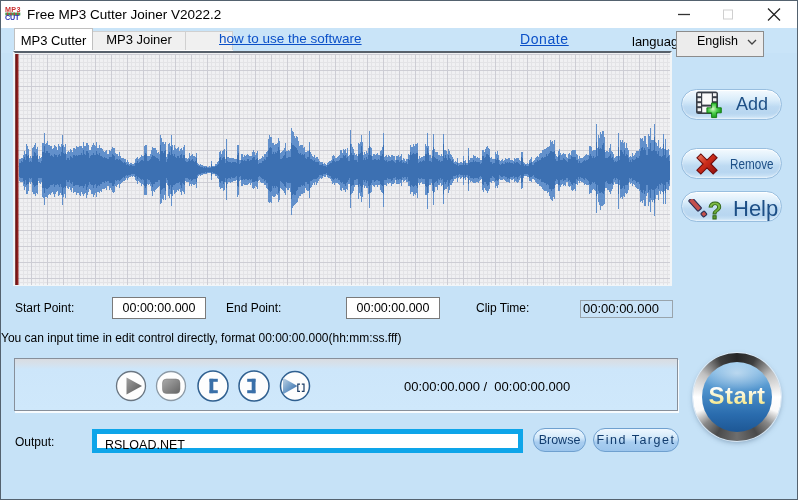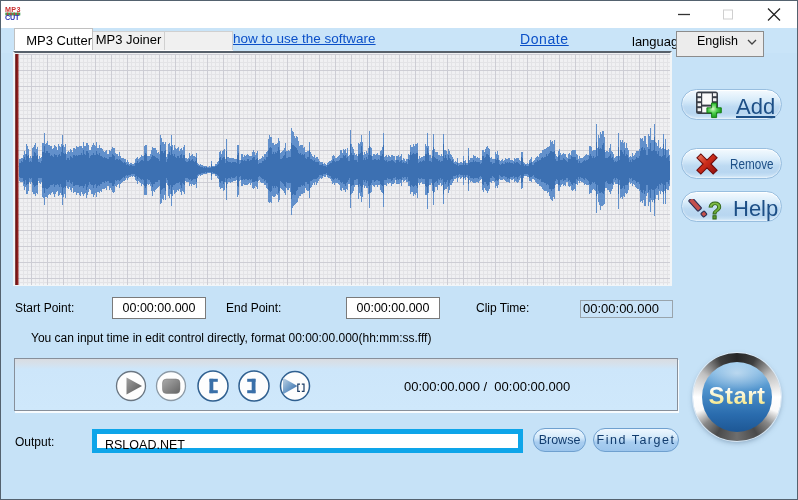--- a/index.html
+++ b/index.html
@@ -6,22 +6,22 @@
 body{width:798px;height:500px;overflow:hidden;font-family:"Liberation Sans",sans-serif;}
 #win{position:relative;width:798px;height:500px;background:#c6e2f7;border:1px solid #54626f;}
 .abs{position:absolute;}
 .lbl{font-size:12px;color:#000;}
 
 #titlebar{left:0;top:0;width:796px;height:27px;background:#fff;}
 #title{left:26px;top:5.5px;font-size:13.5px;color:#000;}
 
 #row2{left:0;top:27px;width:796px;height:25px;background:#c9e4f8;}
 .tabstrip{left:14px;top:30px;width:218px;height:19px;background:#f0f0f0;border:1px solid #d0d0d0;border-bottom:none;}
-.tabactive{left:13px;top:27px;width:79px;height:25px;background:#fff;border:1px solid #c0c0c0;border-bottom:none;font-size:13px;text-align:right;line-height:24px;}
-.tabjoiner{left:92px;top:30px;width:72px;height:19px;font-size:13px;text-align:center;line-height:18px;border-right:1px solid #d0d0d0;}
+.tabactive{left:13px;top:27px;width:79px;height:25px;background:#fff;border:1px solid #c0c0c0;border-bottom:none;font-size:13px;text-align:center;line-height:24px;}
+.tabjoiner{left:92px;top:30px;width:93px;height:19px;font-size:13px;text-align:center;line-height:18px;border-right:1px solid #d0d0d0;}
 .whitestrip{left:13px;top:49px;width:219px;height:3px;background:#fdfdfd;}
 a.lnk{color:#0b50c8;font-size:13.5px;text-decoration:underline;}
 #combo{left:675px;top:30px;width:88px;height:26px;background:#ececec;border:1px solid #8c8c8c;font-size:12.5px;line-height:19px;padding-left:20px;color:#000;}
 
 #wavepanel{left:12px;top:50px;width:659px;height:235px;border-top:2px solid #57606a;border-left:2px solid #eef2f5;border-right:2px solid #f2f5f7;border-bottom:2px solid #f2f5f7;background:#f0f0f2;}
 
 .sbtn{width:101px;height:31px;border-radius:16px;border:1px solid #98bedf;background:linear-gradient(180deg,#f4fafe 0%,#d9ecfa 35%,#bddaf2 58%,#b8d6f0 80%,#cfe6f8 100%);box-shadow:inset 0 1px 1px #ffffff, inset 0 -1px 2px rgba(255,255,255,.6);color:#1d5a9e;}
 .sbtn .txt{position:absolute;font-size:20px;color:#1d4f86;}
 
 .tinput{width:94px;height:22px;background:#fff;border:1px solid #7a7a7a;font-size:12.5px;text-align:center;line-height:20px;}
@@ -43,33 +43,34 @@
   <div class="abs" id="titlebar"></div>
   <svg class="abs" style="left:4px;top:5px" width="16" height="15" viewBox="0 0 16 15">
     <text x="0" y="5.8" font-size="7.2" font-weight="bold" fill="#c93030" font-family="Liberation Sans" textLength="15.5">MP3</text>
     <rect x="0.3" y="6.6" width="15" height="2.8" fill="#3f9e52"></rect>
     <rect x="1.8" y="6.6" width="1.4" height="2.8" fill="#c04040"></rect>
     <rect x="5.2" y="6.6" width="1.4" height="2.8" fill="#c04040"></rect>
     <rect x="8.6" y="6.6" width="1.4" height="2.8" fill="#c04040"></rect>
     <rect x="12" y="6.6" width="1.4" height="2.8" fill="#c04040"></rect>
     <text x="0" y="14.2" font-size="7.2" font-weight="bold" fill="#2a35b5" font-family="Liberation Sans" textLength="15.5" letter-spacing="1">CUT</text>
   </svg>
+  <div class="abs" id="title">Free MP3 Cutter Joiner V2022.2</div>
   <svg class="abs" style="left:671px;top:0" width="110" height="27" viewBox="0 0 110 27">
     <line x1="6" y1="13.5" x2="18" y2="13.5" stroke="#333" stroke-width="1.3"></line>
     <rect x="51.5" y="9" width="9" height="9" fill="none" stroke="#cfcfcf" stroke-width="1"></rect>
     <line x1="96" y1="7.5" x2="108" y2="19.5" stroke="#222" stroke-width="1.3"></line>
     <line x1="108" y1="7.5" x2="96" y2="19.5" stroke="#222" stroke-width="1.3"></line>
   </svg>
 
   <div class="abs" id="row2"></div>
   <div class="abs tabstrip"></div>
   <div class="abs tabjoiner" style="">MP3 Joiner</div>
   <div class="abs tabactive">MP3 Cutter</div>
   <div class="abs whitestrip"></div>
-  <a class="abs lnk" style="left:232px;top:30px;">how to use the software</a>
+  <a class="abs lnk" style="left:218px;top:30px;">how to use the software</a>
   <a class="abs lnk" style="left:519px;top:30px;font-size:14px;letter-spacing:0.6px;">Donate</a>
   <div class="abs" style="left:631px;top:33px;font-size:13px;">language</div>
   <div class="abs" id="combo">English
     <svg class="abs" style="right:6px;top:7px" width="10" height="6" viewBox="0 0 10 6">
         <path d="M1 1 L5 5 L9 1" fill="none" stroke="#444" stroke-width="1.3"></path>
       </svg>
   </div>
 
   <div class="abs" id="wavepanel"></div>
   <svg class="abs" style="left:14px;top:53px" width="655" height="231" viewBox="0 0 655 231" id="wavesvg">
@@ -101,21 +102,21 @@
           <rect x="2.6" y="17.2" width="3.4" height="3"></rect>
         <rect x="18" y="2.2" width="3.4" height="3"></rect>
           <rect x="18" y="7.2" width="3.4" height="3"></rect>
           <rect x="18" y="12.2" width="3.4" height="3"></rect>
           <rect x="18" y="17.2" width="3.4" height="3"></rect>
       </g>
       <rect x="7.2" y="2.4" width="9.6" height="11.2" fill="#fafafa"></rect>
       <rect x="7.2" y="15.6" width="9.6" height="5.8" fill="#fafafa"></rect>
       <path d="M16.6 12 h5 v4.8 h4.7 v5 h-4.7 v4.8 h-5 v-4.8 h-4.7 v-5 h4.7 Z" fill="url(#gplus)" stroke="#0e7a0e" stroke-width="0.9"></path>
     </svg>
-    <span class="txt" style="left:54px;top:4px;font-size:22px;text-decoration:underline;">Add</span>
+    <span class="txt" style="left:54px;top:4px;font-size:18px;">Add</span>
   </div>
   <div class="abs sbtn" style="left:680px;top:139px;margin-top:8px;">
     <svg class="abs" style="left:11px;top:1px" width="28" height="28" viewBox="0 0 25 25">
       <defs>
           <linearGradient id="gx" x1="0" y1="0" x2="1" y2="1">
         <stop offset="0" stop-color="#ee8268"></stop>
             <stop offset="0.45" stop-color="#cc2c1a"></stop>
             <stop offset="1" stop-color="#8c0e0e"></stop>
       </linearGradient>
         </defs>
@@ -140,21 +141,21 @@
     <span class="txt" style="left:51px;top:4px;font-size:22px;">Help</span>
   </div>
 
   <div class="abs lbl" style="left:14px;top:300px;">Start Point:</div>
   <div class="abs tinput" style="left:111px;top:296px;">00:00:00.000</div>
   <div class="abs lbl" style="left:225px;top:300px;">End Point:</div>
   <div class="abs tinput" style="left:345px;top:296px;">00:00:00.000</div>
   <div class="abs lbl" style="left:475px;top:300px;">Clip Time:</div>
   <div class="abs" id="clipfield">00:00:00.000</div>
 
-  <div class="abs lbl" style="left:30px;top:330px;">You can input time in edit control directly, format 00:00:00.000(hh:mm:ss.fff)</div>
+  <div class="abs lbl" style="left:0;top:330px;">You can input time in edit control directly, format 00:00:00.000(hh:mm:ss.fff)</div>
 
   <div class="abs" id="playerbar"></div>
   <svg class="abs" style="left:8px;top:360px" width="669" height="52" viewBox="0 0 669 52" id="ctrlsvg">
     <defs>
       <linearGradient id="gtri" x1="0" y1="0" x2="1" y2="1">
         <stop offset="0" stop-color="#a0a0a0"></stop>
           <stop offset="1" stop-color="#555555"></stop>
       </linearGradient>
       <linearGradient id="gstop" x1="0" y1="0" x2="1" y2="1">
         <stop offset="0" stop-color="#ababab"></stop>

